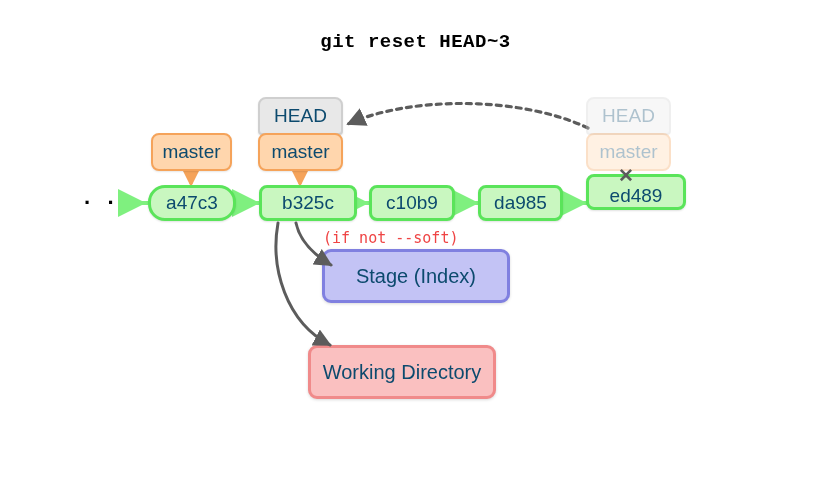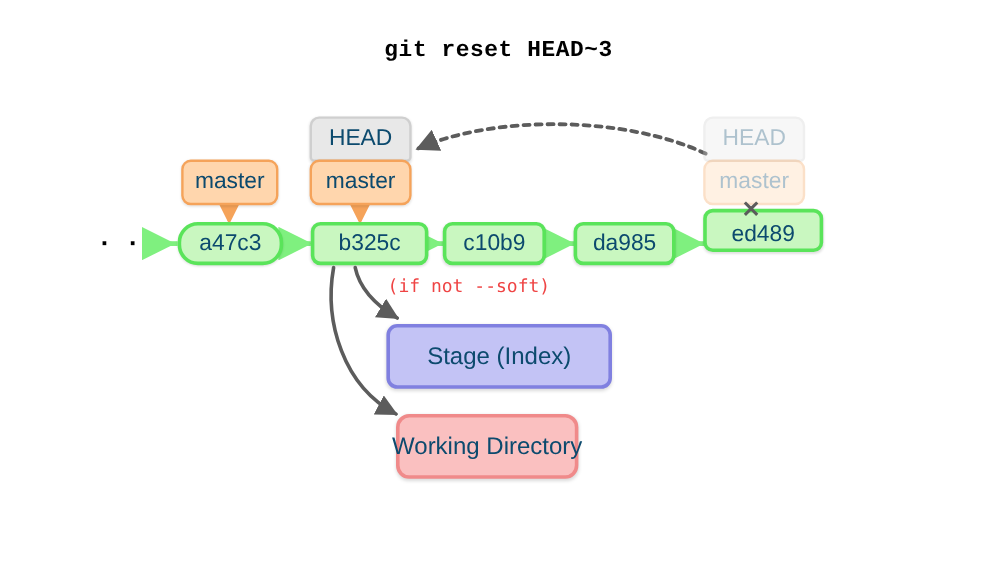--- a/index.html
+++ b/index.html
@@ -206,24 +206,24 @@
   <div class="node head ghost" style="left:586px; top:97px; width:85px;">
     <span>HEAD</span>
   </div>
   <div class="node branch ghost" style="left:586px; top:133px; width:85px;">
     <span>master</span>
   </div>
 
   <div style="position:absolute; left:618px; top:166px; font-size:19px; font-weight:bold;
               color:#5c5c5c; line-height:1; z-index:6;">✕</div>
 
-  <div class="node stage" style="left:322px; top:270px; width:188px;">
+  <div class="node stage" style="left:322px; top:249px; width:188px;">
     <span>Stage (Index)</span>
   </div>
-  <div class="node workdir" style="left:330px; top:345px; width:152px;border-radius:11px;">
+  <div class="node workdir" style="left:308px; top:345px; width:188px;">
     <span>Working Directory</span>
   </div>
 
   <svg class="edges edges-front" viewBox="0 0 831 485" xmlns="http://www.w3.org/2000/svg">
 
     <path d="M 296 223 C 300 242, 316 256, 331 265" fill="none" stroke="#5c5c5c" stroke-width="3" stroke-linecap="round" marker-end="url(#arrowGray)"></path>
 
     <path d="M 278 223 C 270 268, 286 322, 330 345" fill="none" stroke="#5c5c5c" stroke-width="3" stroke-linecap="round" marker-end="url(#arrowGray)"></path>
   </svg>
 

